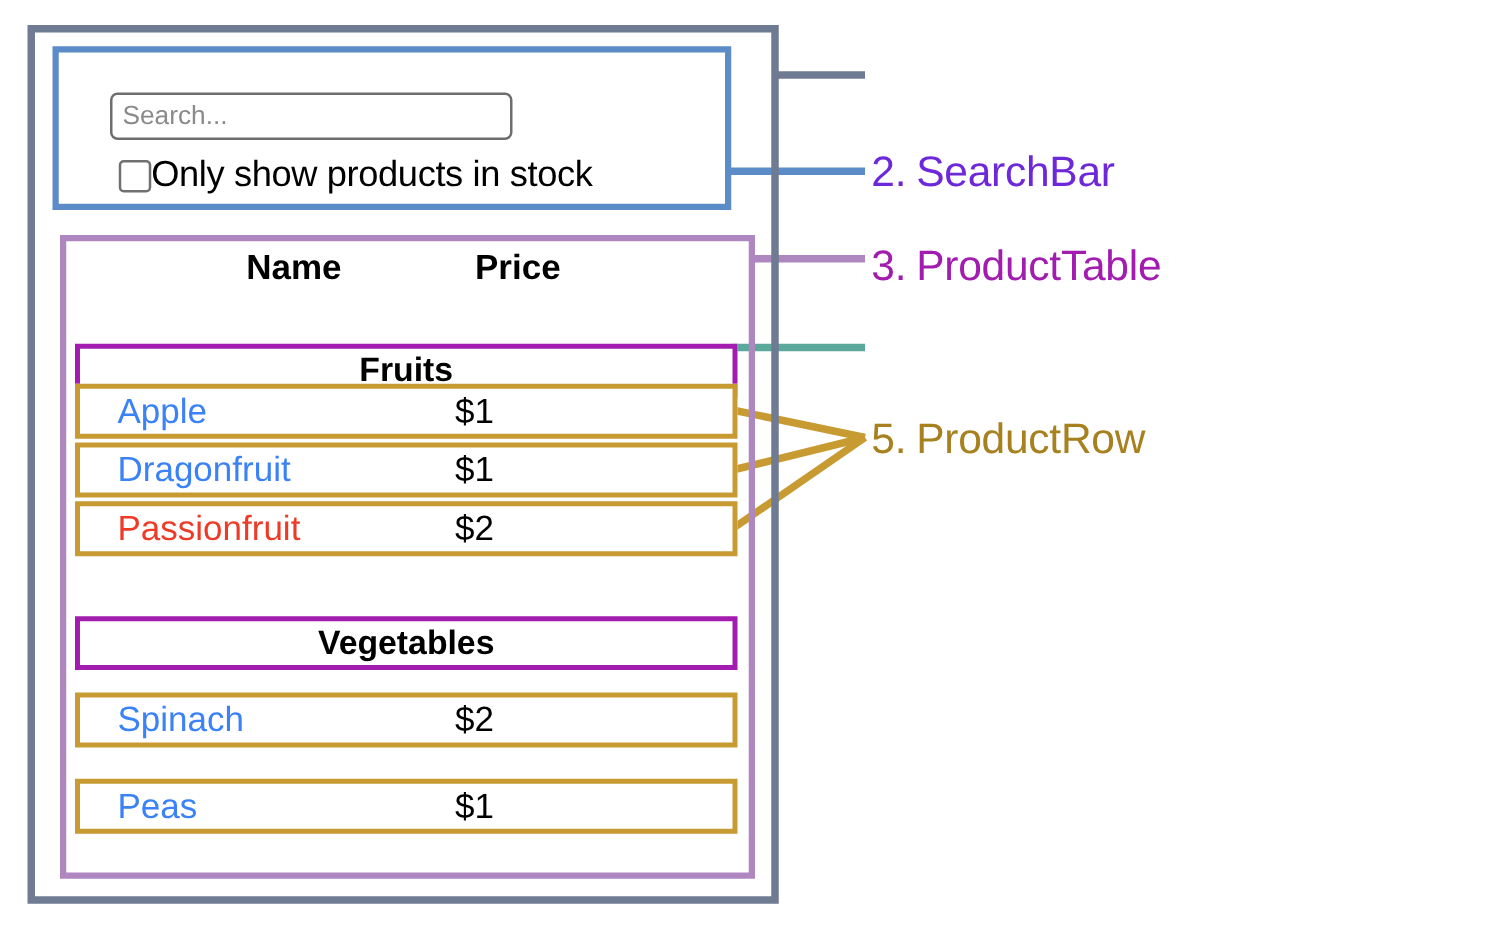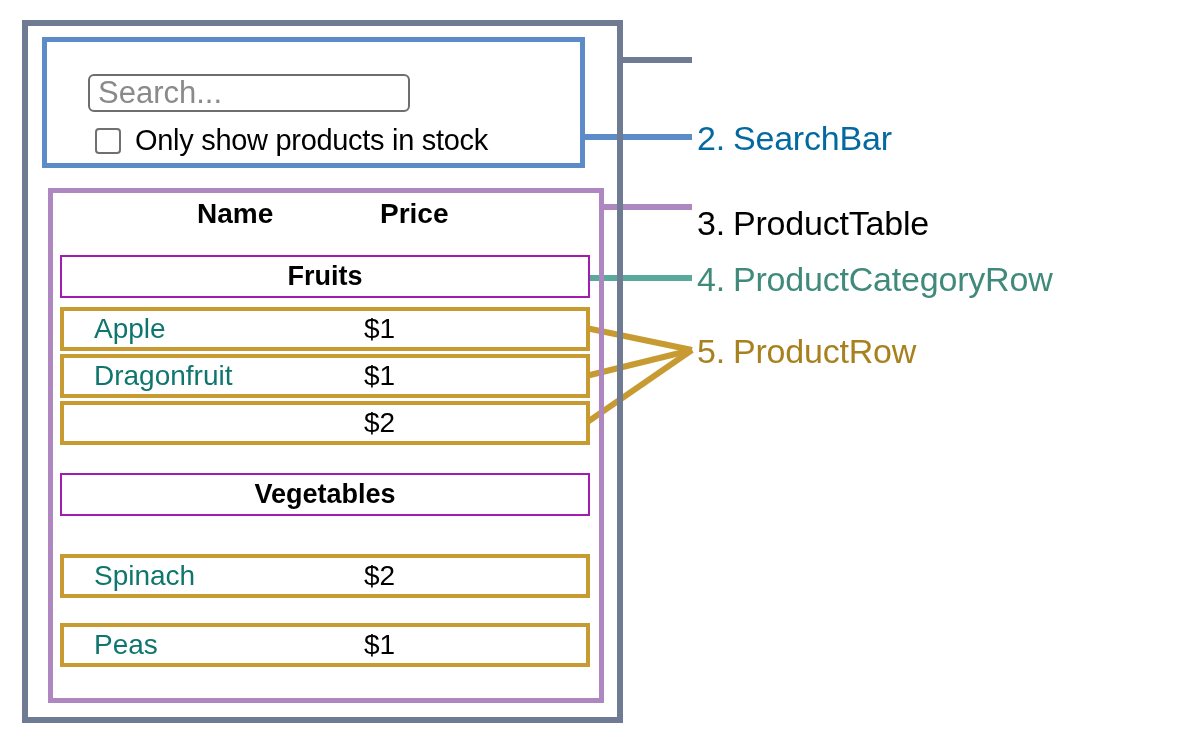--- a/index.html
+++ b/index.html
@@ -50,35 +50,34 @@
   
   .search-input {
     position: absolute;
     left: 88px; top: 74px;
     width: 322px; height: 38px;
     box-sizing: border-box;
     border: 2px solid #6e6e6e;
     border-radius: 6px;
     background: #fff;
     font-family: "Liberation Sans", sans-serif;
-    font-size: 31px;
+    font-size: 21px;
     color: #8a8a8a;
     padding: 16px 8px;
     line-height: 34px;
     outline: none;
   }
   .search-input::placeholder { color: #8a8a8a; opacity: 1; }
 
   
   .check-row {
     position: absolute;
     left: 95px; top: 124px;
     display: flex;
     align-items: center;
-    gap: 14px;
   }
   .checkbox-glyph {
     width: 26px; height: 26px;
     box-sizing: border-box;
     border: 2px solid #707070;
     border-radius: 4px;
     background: #fff;
     flex: 0 0 auto;
   }
   .check-label {
@@ -107,40 +106,41 @@
   
   .row {
     position: absolute;
     left: 60px;
     width: 530px;
     box-sizing: border-box;
     background: #fff;
   }
   .cat-row {
     height: 43px;
-    border: 2px solid #a21caf;
+    border: 4px solid #a21caf;
     display: flex;
     align-items: center;
     justify-content: center;
+    margin-top: 20px;
   }
   .cat-row .cat-text {
     font-size: 27px;
     font-weight: bold;
     color: #000;
   }
   .prod-row {
     height: 44px;
     border: 4px solid #C89B32;
   }
   .prod-row .cell-name {
     position: absolute;
     left: 30px; top: 50%;
     transform: translateY(-50%);
     font-size: 28px;
-    color: #0f766e;
+    color: #3b82f6;
     white-space: nowrap;
   }
   .prod-row .cell-price {
     position: absolute;
     left: 300px; top: 50%;
     transform: translateY(-50%);
     font-size: 28px;
     color: #000;
     white-space: nowrap;
   }
@@ -210,48 +210,46 @@
     <span class="cell-name">Apple</span>
     <span class="cell-price">$1</span>
   </div>
 
   <div class="row prod-row" style="top:354px;">
     <span class="cell-name">Dragonfruit</span>
     <span class="cell-price">$1</span>
   </div>
 
   <div class="row prod-row out-of-stock" style="top:401px;">
+    <span class="cell-name">Passionfruit</span>
     <span class="cell-price">$2</span>
   </div>
 
   <div class="row cat-row" style="top:473px;">
     <span class="cat-text">Vegetables</span>
   </div>
 
   <div class="row prod-row" style="top:554px;">
     <span class="cell-name">Spinach</span>
     <span class="cell-price">$2</span>
   </div>
 
 
   <div class="row prod-row" style="top:623px;padding-left:24px;">
     <span class="cell-name">Peas</span>
     <span class="cell-price">$1</span>
   </div>
 
 
-  <div class="anno" style="top:119px; color:#0369a1;">
+  <div class="anno" style="top:119px; color:#6d28d9;">
     <span class="num">2.</span><span>SearchBar</span>
   </div>
 
-  <div class="anno" style="top:204px; color:#000000;">
+  <div class="anno" style="top:194px; color:#a21caf;">
     <span class="num">3.</span><span>ProductTable</span>
   </div>
 
-  <div class="anno" style="top:260px; color:#3F8A7A;">
-    <span class="num">4.</span><span>ProductCategoryRow</span>
-  </div>
 
   <div class="anno" style="top:332px; color:#A8811F;">
     <span class="num">5.</span><span>ProductRow</span>
   </div>
 
 </div>
 
 </body></html>

